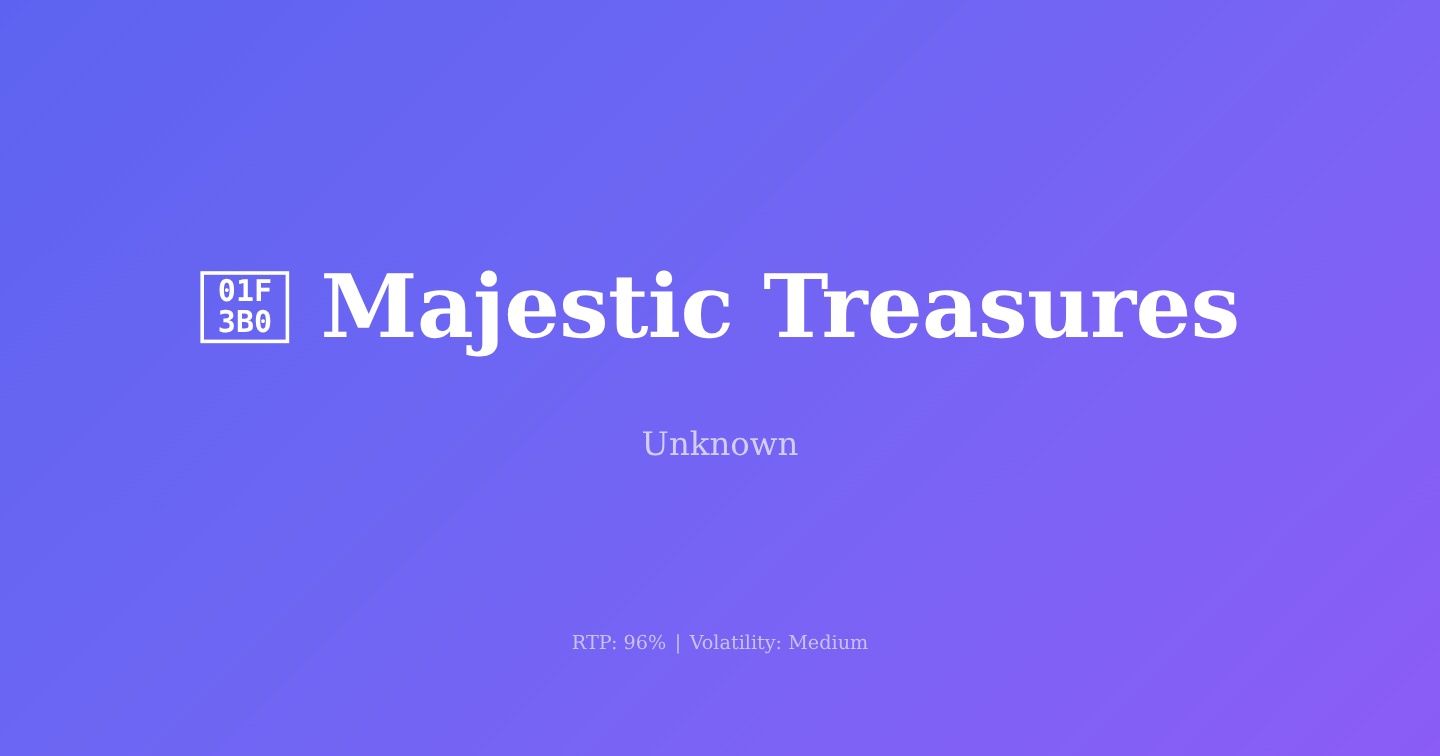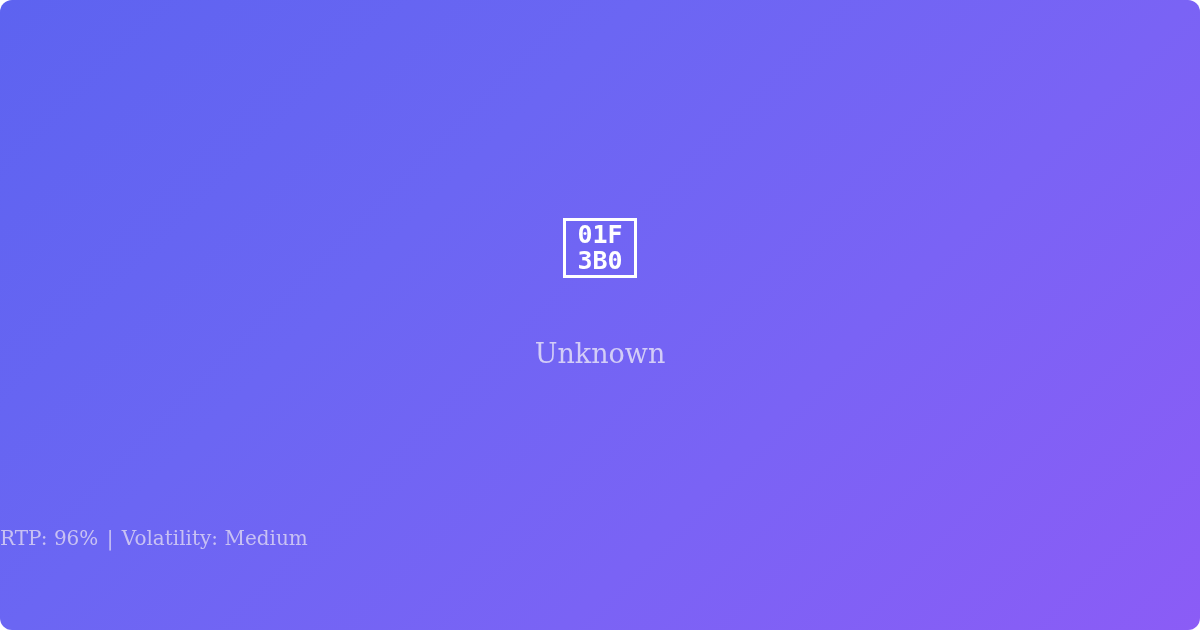--- a/index.html
+++ b/index.html
@@ -17,21 +17,20 @@
     position: relative;
     width: 1200px;
     height: 630px;
     box-sizing: border-box;
     background: linear-gradient(135deg, #5d63f0 0%, #6b66f3 35%, #7a63f5 65%, #8b5cf6 100%);
     display: flex;
     flex-direction: column;
     align-items: center;
     justify-content: flex-start;
     overflow: hidden;
-    border-radius: 12px;
   }
 
   .hero-block {
     position: absolute;
     left: 0;
     right: 0;
     top: 218px;
     display: flex;
     flex-direction: column;
     align-items: center;
@@ -88,43 +87,45 @@
     line-height: 1;
     color: #d3cdf7;
     white-space: nowrap;
   }
 
   .meta-line {
     position: absolute;
     left: 0;
     right: 0;
     top: 528px;
+    text-align: center;
     font-family: "DejaVu Serif", "Liberation Serif", serif;
     font-weight: 400;
-    font-size: 20px;
+    font-size: 16px;
     line-height: 1;
     color: #c8c1f3;
     white-space: nowrap;
   }
   .meta-sep {
     padding: 0 2px;
   }
 </style>
 </head>
 <body>
 
 <div class="og-card">
 
   <div class="hero-block">
 
     <div class="title-row">
       <span class="tofu-glyph">
         <span class="tofu-row">01F</span>
         <span class="tofu-row">3B0</span>
       </span>
+      <h1 class="game-title">Majestic Treasures</h1>
     </div>
 
     <div class="provider">Unknown</div>
 
   </div>
 
   <div class="meta-line">
     <span>RTP: 96%</span>
     <span class="meta-sep">|</span>
     <span>Volatility: Medium</span>

